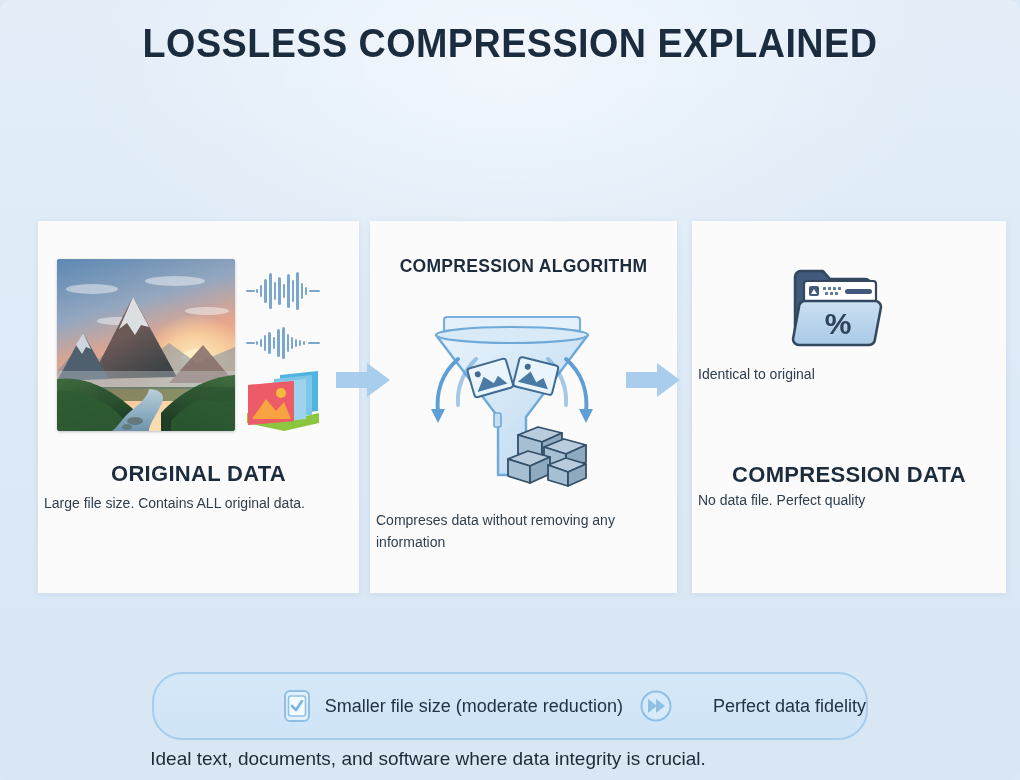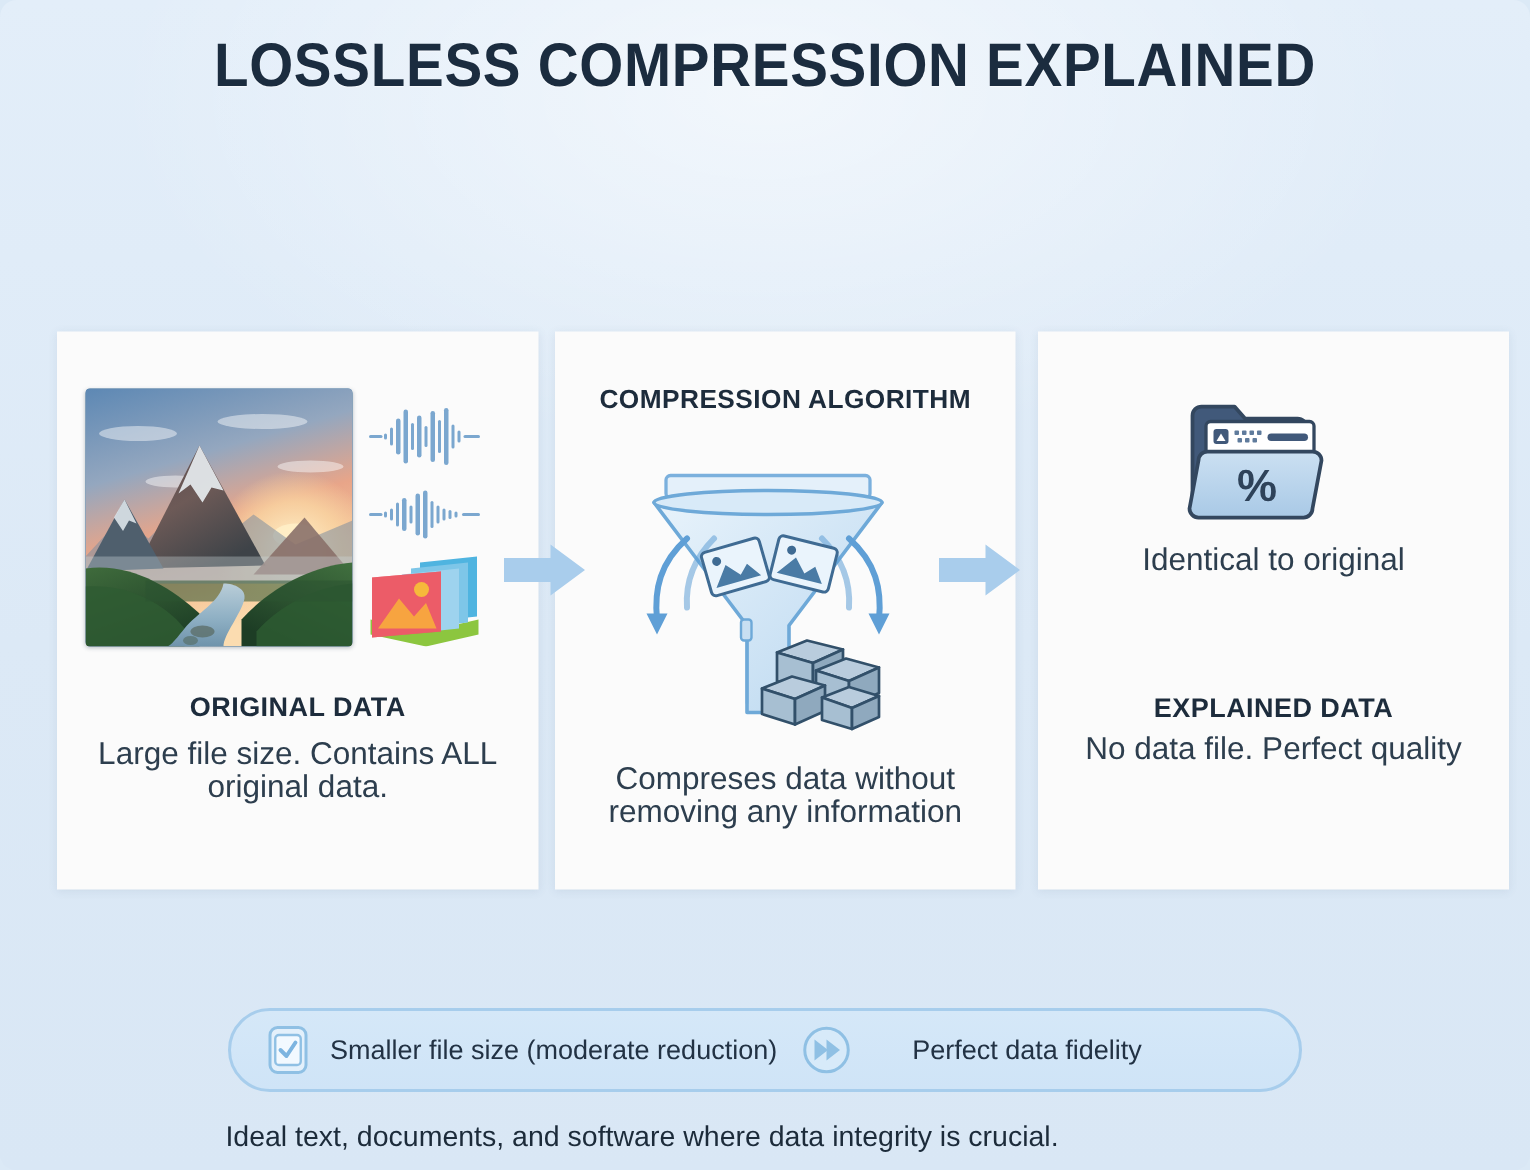--- a/index.html
+++ b/index.html
@@ -49,29 +49,29 @@
   #card-1 { left: 38px;  top: 221px; width: 297px; height: 372px; }
   #card-2 { left: 370px; top: 221px; width: 283px; height: 372px; }
   #card-3 { left: 692px; top: 221px; width: 290px; height: 372px; }
 
   .card-heading {
     position: absolute;
     left: 0; right: 0;
     text-align: center;
     font-family: "Liberation Sans Narrow", "Liberation Sans", sans-serif;
     font-weight: 700;
-    font-size: 18px;
+    font-size: 22px;
     letter-spacing: 0.3px;
     color: #1d2c3c;
   }
   .card-body {
     position: absolute;
     left: 6px; right: 6px;
-    text-align: center;
-    font-size: 21px;
+    text-align: left;
+    font-size: 14px;
     line-height: 22px;
     color: #2d3e4e;
   }
 
   
   #photo {
     position: absolute;
     left: 19px; top: 38px;
     width: 178px; height: 172px;
     border-radius: 3px;
@@ -118,27 +118,28 @@
     width: 54px; height: 40px;
   }
   #arrow-1 { left: 336px; top: 360px; }
   #arrow-2 { left: 626px; top: 360px; }
   .flow-arrow svg { display:block; width:54px; height:40px; }
 
   
   #pill {
     position: absolute;
     left: 152px; top: 672px;
-    width: 716px; height: 56px;
+    width: 716px; height: 68px;
     box-sizing: border-box;
     border: 2px solid #a7cdec;
     border-radius: 30px;
     background: linear-gradient(180deg,#d5e8f8 0%, #cfe4f7 100%);
     display: flex;
     align-items: center;
+    justify-content: flex-end;
   }
   #check-badge {
     margin-left: 24px;
     width: 28px; height: 34px;
     flex: 0 0 auto;
   }
   #check-badge svg { display:block; width:28px; height:34px; }
   .pill-text {
     font-size: 18px;
     color: #223244;
@@ -394,21 +395,21 @@
         </g>
         <rect x="58" y="28" width="27" height="5" rx="2.5" fill="#41597a"></rect>
 
         <path d="M18 40 h70 a6 6 0 0 1 6 6 l-6 32 a6 6 0 0 1 -6 6 h-70 a6 6 0 0 1 -6 -6 l6 -32 a6 6 0 0 1 6 -6 z" fill="url(#flap)" stroke="#33475f" stroke-width="2.5" stroke-linejoin="round"></path>
         <text x="51" y="73" font-family="'Liberation Sans', sans-serif" font-size="30" font-weight="700" fill="#2e4259" text-anchor="middle">%</text>
       </svg>
     </div>
 
     <div class="card-body" style="top:142px">Identical to original</div>
 
-    <div class="card-heading" style="top:241px">EXPLAINED DATA</div>
+    <div class="card-heading" style="top:241px">COMPRESSION DATA</div>
     <div class="card-body" style="top:268px">No data file. Perfect quality</div>
   </div>
 
   <div class="flow-arrow" id="arrow-1">
     <svg viewBox="0 0 54 40" xmlns="http://www.w3.org/2000/svg">
       <polygon points="0,12 31,12 31,3 54,20 31,37 31,28 0,28" fill="#a9cdec"></polygon>
     </svg>
   </div>
   <div class="flow-arrow" id="arrow-2">
     <svg viewBox="0 0 54 40" xmlns="http://www.w3.org/2000/svg">

